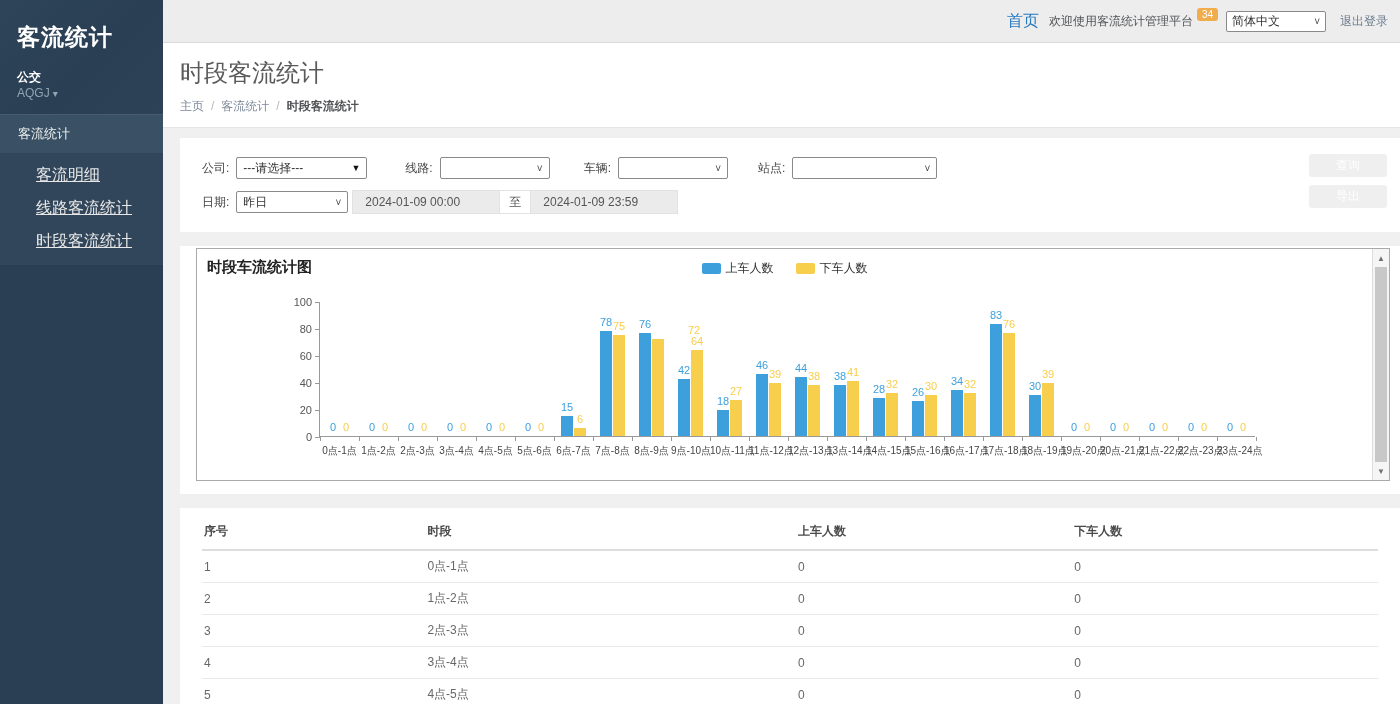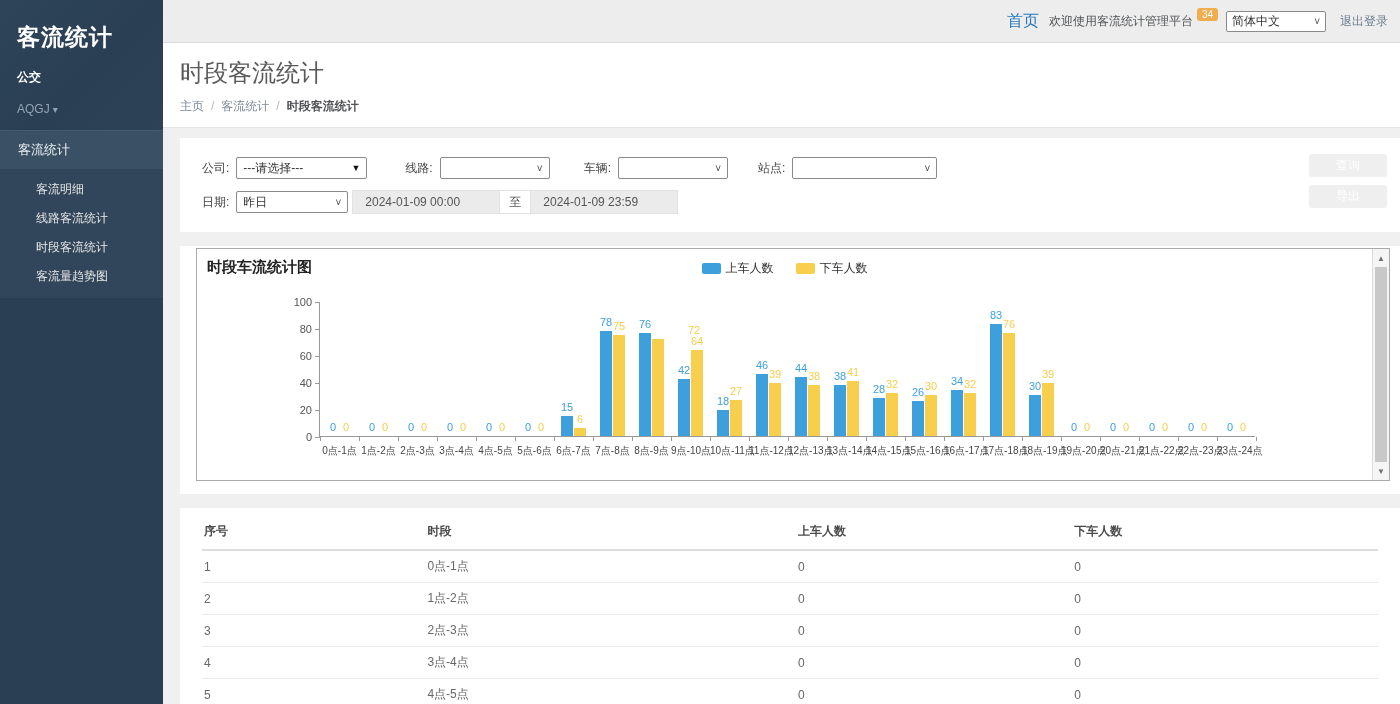--- a/index.html
+++ b/index.html
@@ -6,28 +6,28 @@
   html,body { width:1400px; height:704px; overflow:hidden;
     font-family:"Liberation Sans","DejaVu Sans",sans-serif; background:#f0f0f0; }
 
   
   .sidebar { position:fixed; left:0; top:0; width:163px; height:704px;
     background:#2a3f54; color:#e7e7e7; z-index:5; }
   .side-head { padding:22px 0 14px 17px;
     background:linear-gradient(135deg,#2e4459 0%,#2a3f54 55%,#2d4257 100%); }
   .app-title { font-size:23px; font-weight:bold; color:#ffffff; letter-spacing:1px; }
   .org-name { margin-top:16px; font-size:12px; font-weight:bold; color:#ffffff; }
-  .user-row { margin-top:16px; font-size:12px; color:#93a5b3; cursor:pointer; }
+  .user-row { margin-top:0; font-size:12px; color:#93a5b3; cursor:pointer; }
   .user-row .caret { font-size:10px; color:#93a5b3; margin-left:3px; }
   .menu-section { padding:10px 0 10px 18px; font-size:13px; color:#ecf0f1;
     background:#3a5064; border-top:1px solid rgba(255,255,255,0.07);
     border-bottom:1px solid rgba(0,0,0,0.15); cursor:pointer; }
   .submenu { background:#31465a; padding:5px 0 7px 0;
     border-bottom:1px solid rgba(0,0,0,0.15); }
-  .submenu-item { padding:6px 0 6px 36px; font-size:12px; color:#e7e7e7; cursor:pointer; }
+  .submenu-item { padding:6px 0 6px 36px; font-size:16px; color:#e7e7e7; cursor:pointer;text-decoration:underline; }
   .menu-other { padding:13px 0 13px 18px; font-size:13px; color:#ecf0f1;
     border-bottom:1px solid rgba(255,255,255,0.04); cursor:pointer; }
 
   
   .main { margin-left:163px; height:704px; display:flex; flex-direction:column; }
 
   .topbar { height:43px; background:#ededed; border-bottom:1px solid #d9d9d9;
     display:flex; align-items:center; justify-content:flex-end; padding-right:12px; }
   .home-link { color:#2779bd; font-size:16px; margin-right:10px; cursor:pointer; }
   .welcome { color:#515356; font-size:12px; }
@@ -121,21 +121,20 @@
     <div class="user-row">
       <span>AQGJ</span><span class="caret">▾</span>
     </div>
   </div>
   <nav>
     <div class="menu-section">客流统计</div>
     <div class="submenu">
         <div class="submenu-item">客流明细</div>
         <div class="submenu-item">线路客流统计</div>
         <div class="submenu-item">时段客流统计</div>
-        <div class="submenu-item">客流量趋势图</div>
       </div>
   </nav>
 </aside>
 
 <div class="main">
 
   <header class="topbar">
     <span class="home-link">首页</span>
     <span class="welcome">欢迎使用客流统计管理平台</span>
     <span class="badge">34</span>

